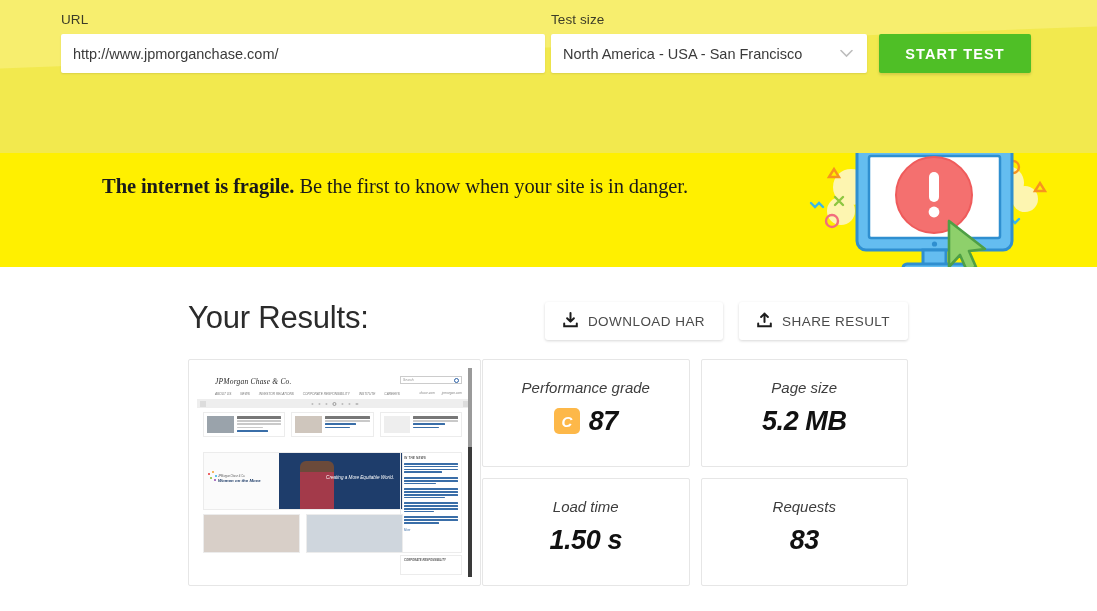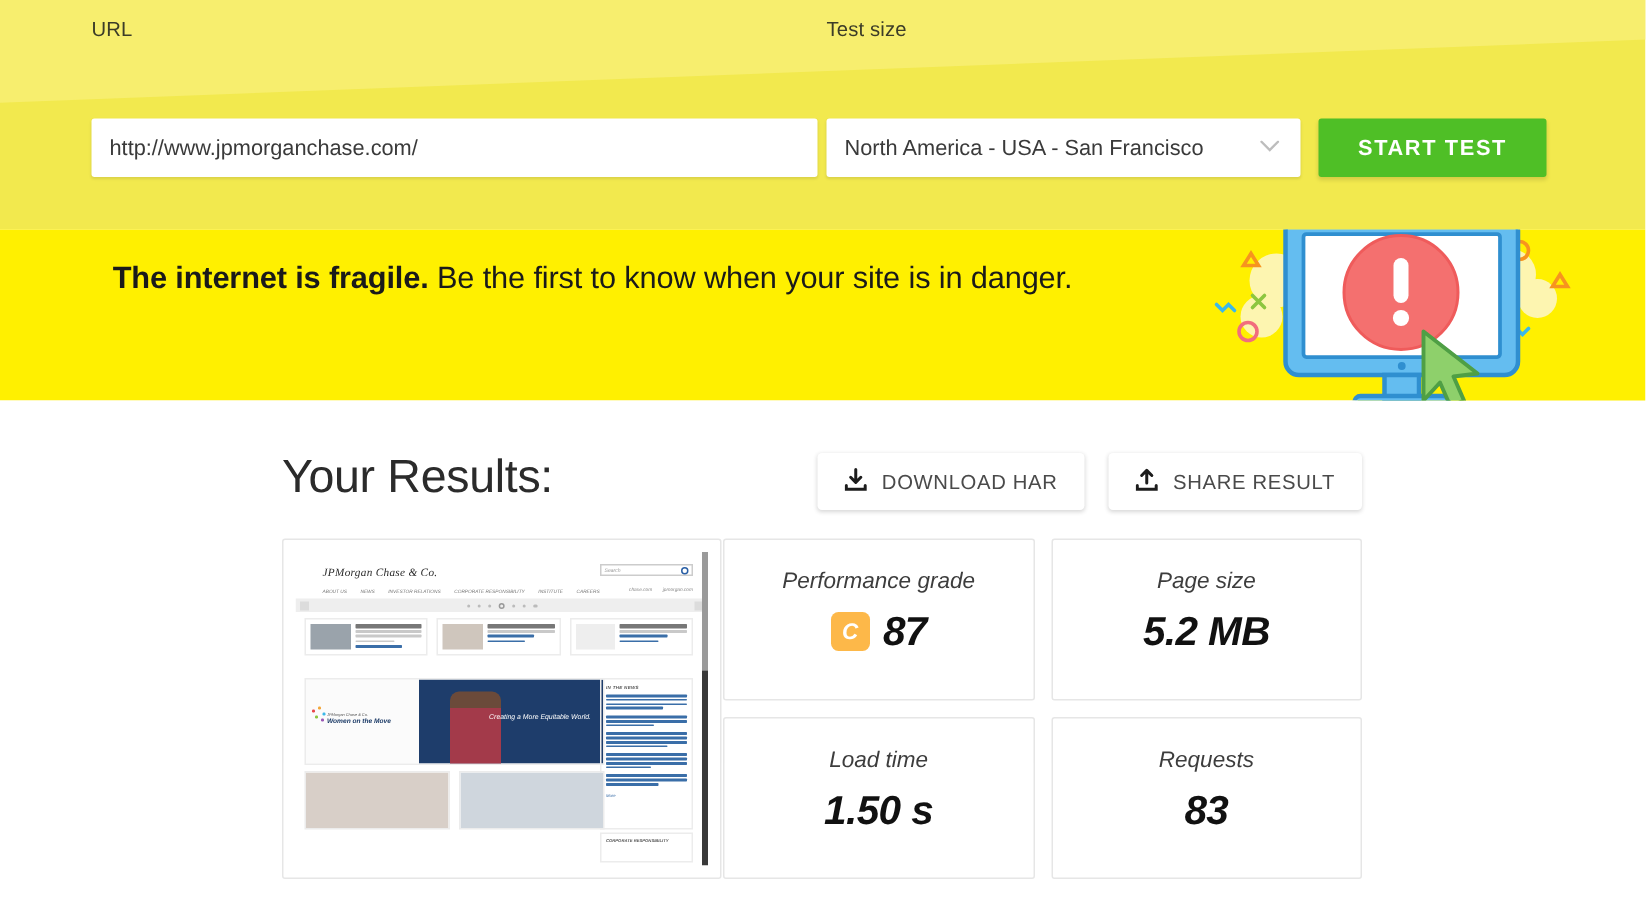--- a/index.html
+++ b/index.html
@@ -33,21 +33,21 @@
   .header-inner {
     position: relative;
     z-index: 2;
     padding: 12px 0 0 0;
   }
   .field-row {
     display: flex;
     align-items: flex-end;
     padding-left: 61px;
   }
-  .field { display: flex; flex-direction: column; gap: 45px; }
+  .field { display: flex; flex-direction: column; }
   .field-label {
     font-size: 13.5px;
     color: #3c3c28;
     margin-bottom: 6px;
     letter-spacing: .1px;
     line-height: 16px;
   }
   .url-field { width: 484px; }
   .loc-field { width: 316px; margin-left: 6px; }
 
@@ -90,20 +90,21 @@
     box-shadow: 0 2px 3px rgba(0,0,0,.13);
   }
 
   
   .banner {
     position: relative;
     width: 1097px;
     height: 114px;
     background: #fff000;
     overflow: hidden;
+    font-family: Liberation Serif, serif;
   }
   .banner-copy {
     position: absolute;
     left: 0; top: 20px;
     width: 790px;
     text-align: center;
     font-size: 20.5px;
     color: #1a1a1a;
     line-height: 26px;
     letter-spacing: -.1px;

